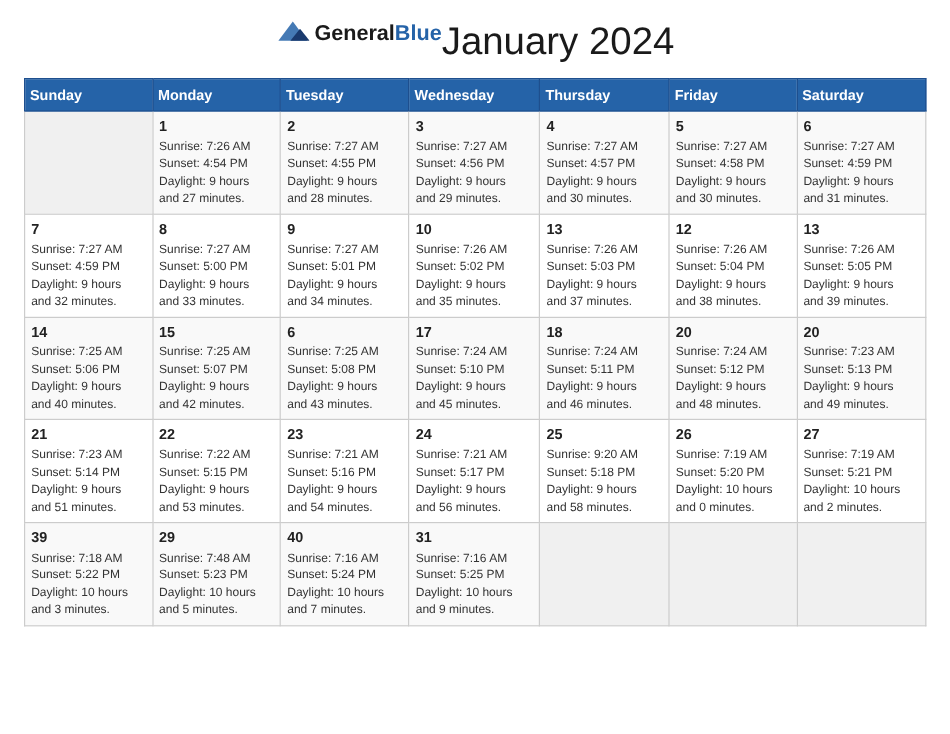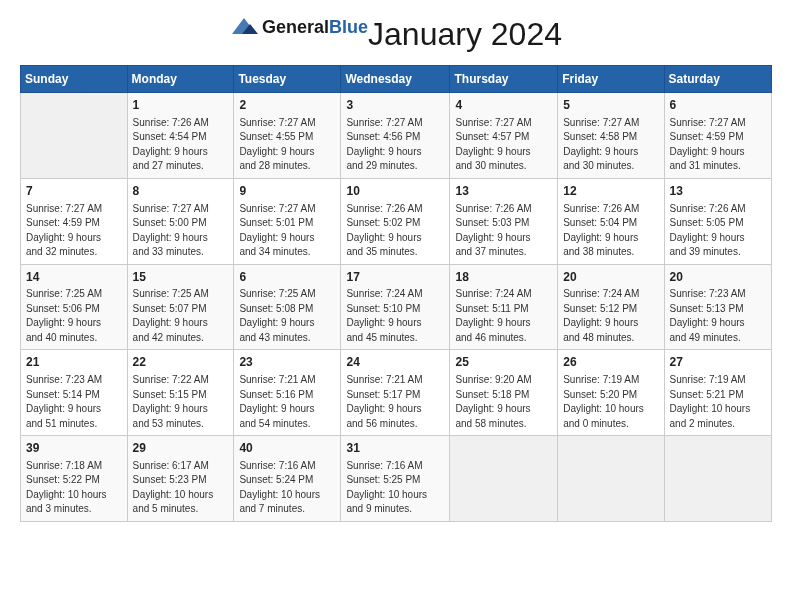--- a/index.html
+++ b/index.html
@@ -323,21 +323,21 @@
       <tr>
         <td>
           <span class="day-num">39</span>
           <div class="day-info" style="white-space: pre-line;">Sunrise: 7:18 AM
 Sunset: 5:22 PM
 Daylight: 10 hours
 and 3 minutes.</div>
         </td>
         <td>
           <span class="day-num">29</span>
-          <div class="day-info" style="white-space: pre-line;">Sunrise: 6:17 AM
+          <div class="day-info" style="white-space: pre-line;">Sunrise: 7:48 AM
 Sunset: 5:23 PM
 Daylight: 10 hours
 and 5 minutes.</div>
         </td>
         <td>
           <span class="day-num">40</span>
           <div class="day-info" style="white-space: pre-line;">Sunrise: 7:16 AM
 Sunset: 5:24 PM
 Daylight: 10 hours
 and 7 minutes.</div>

